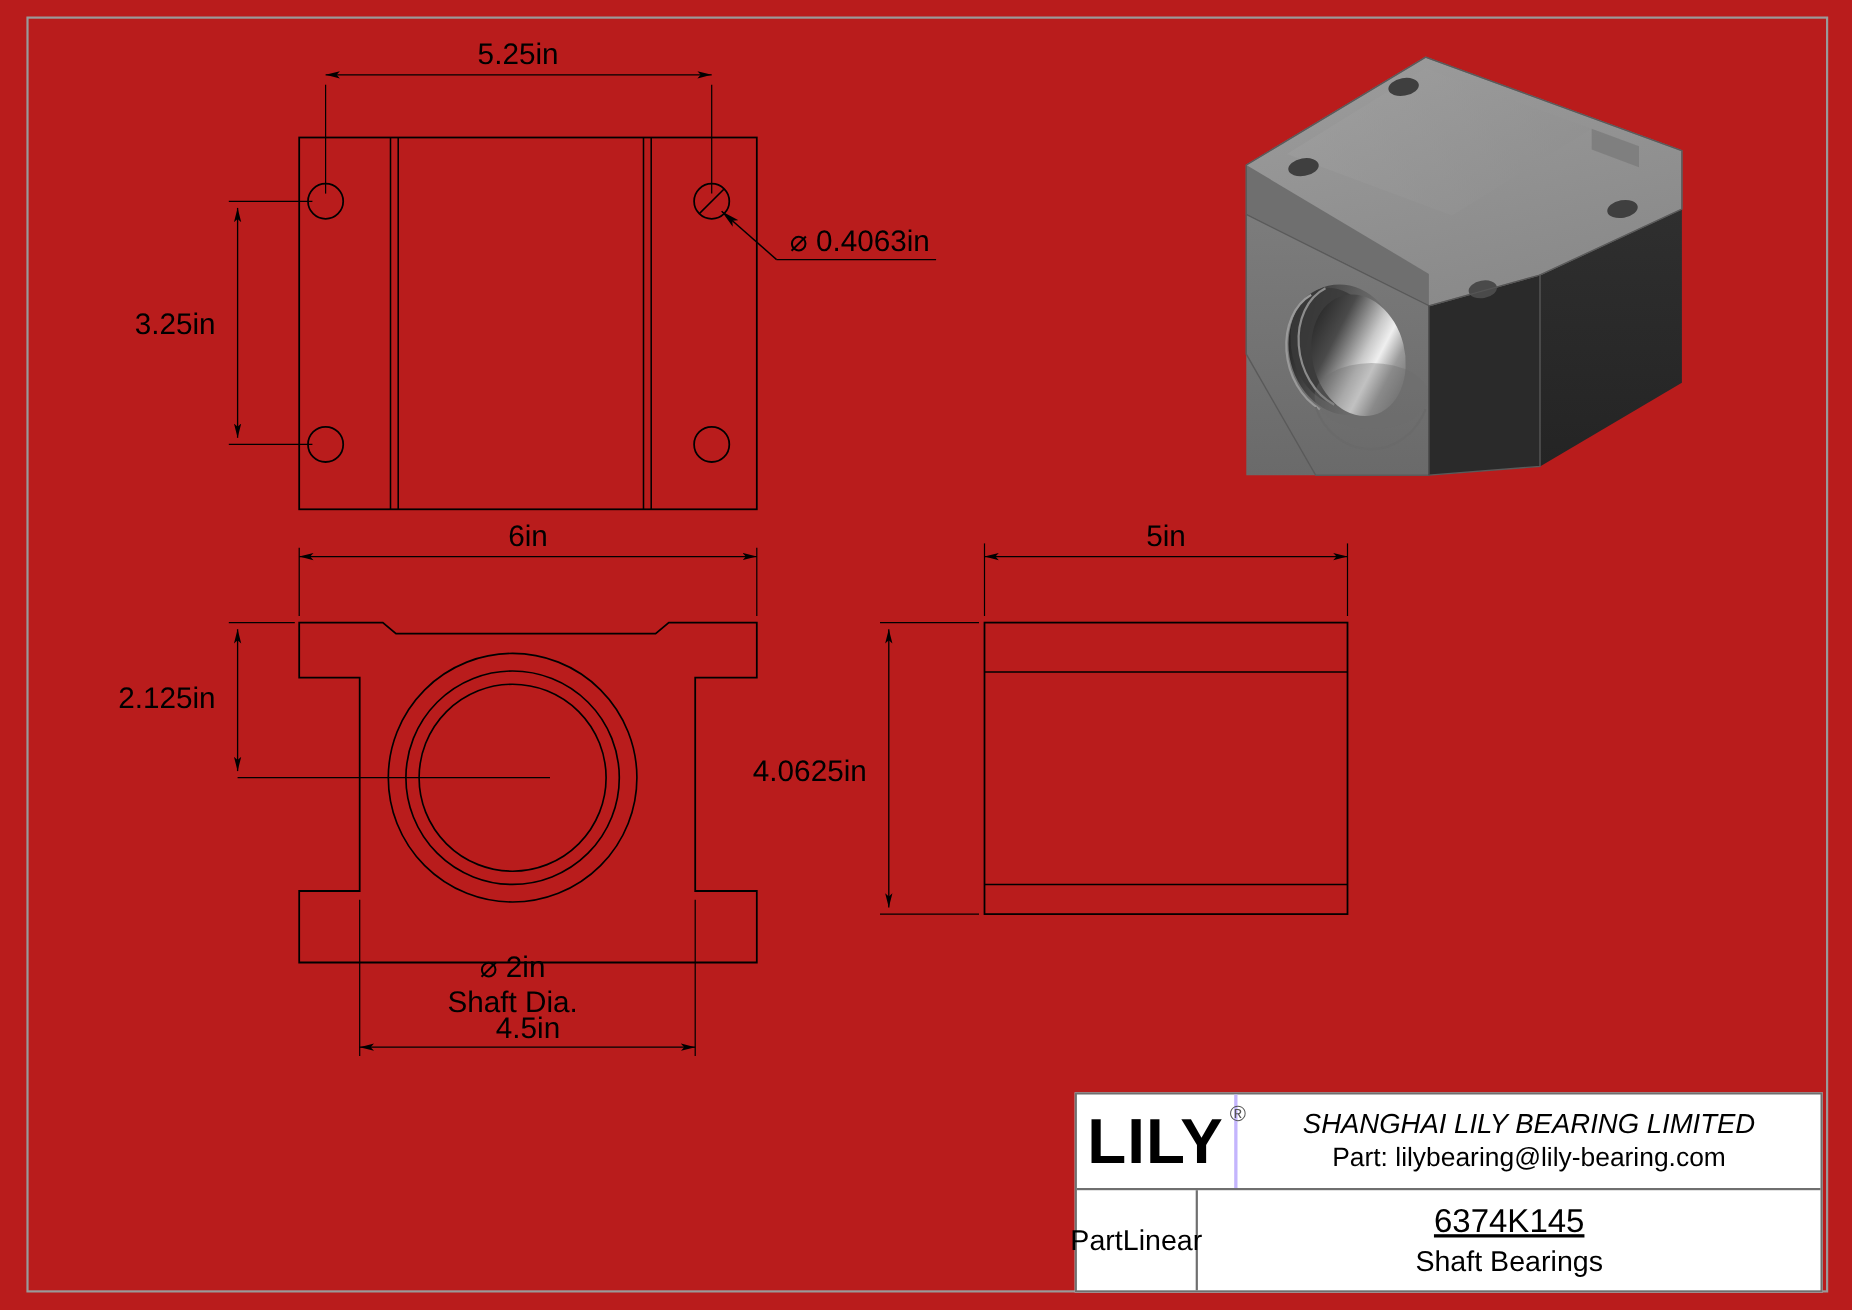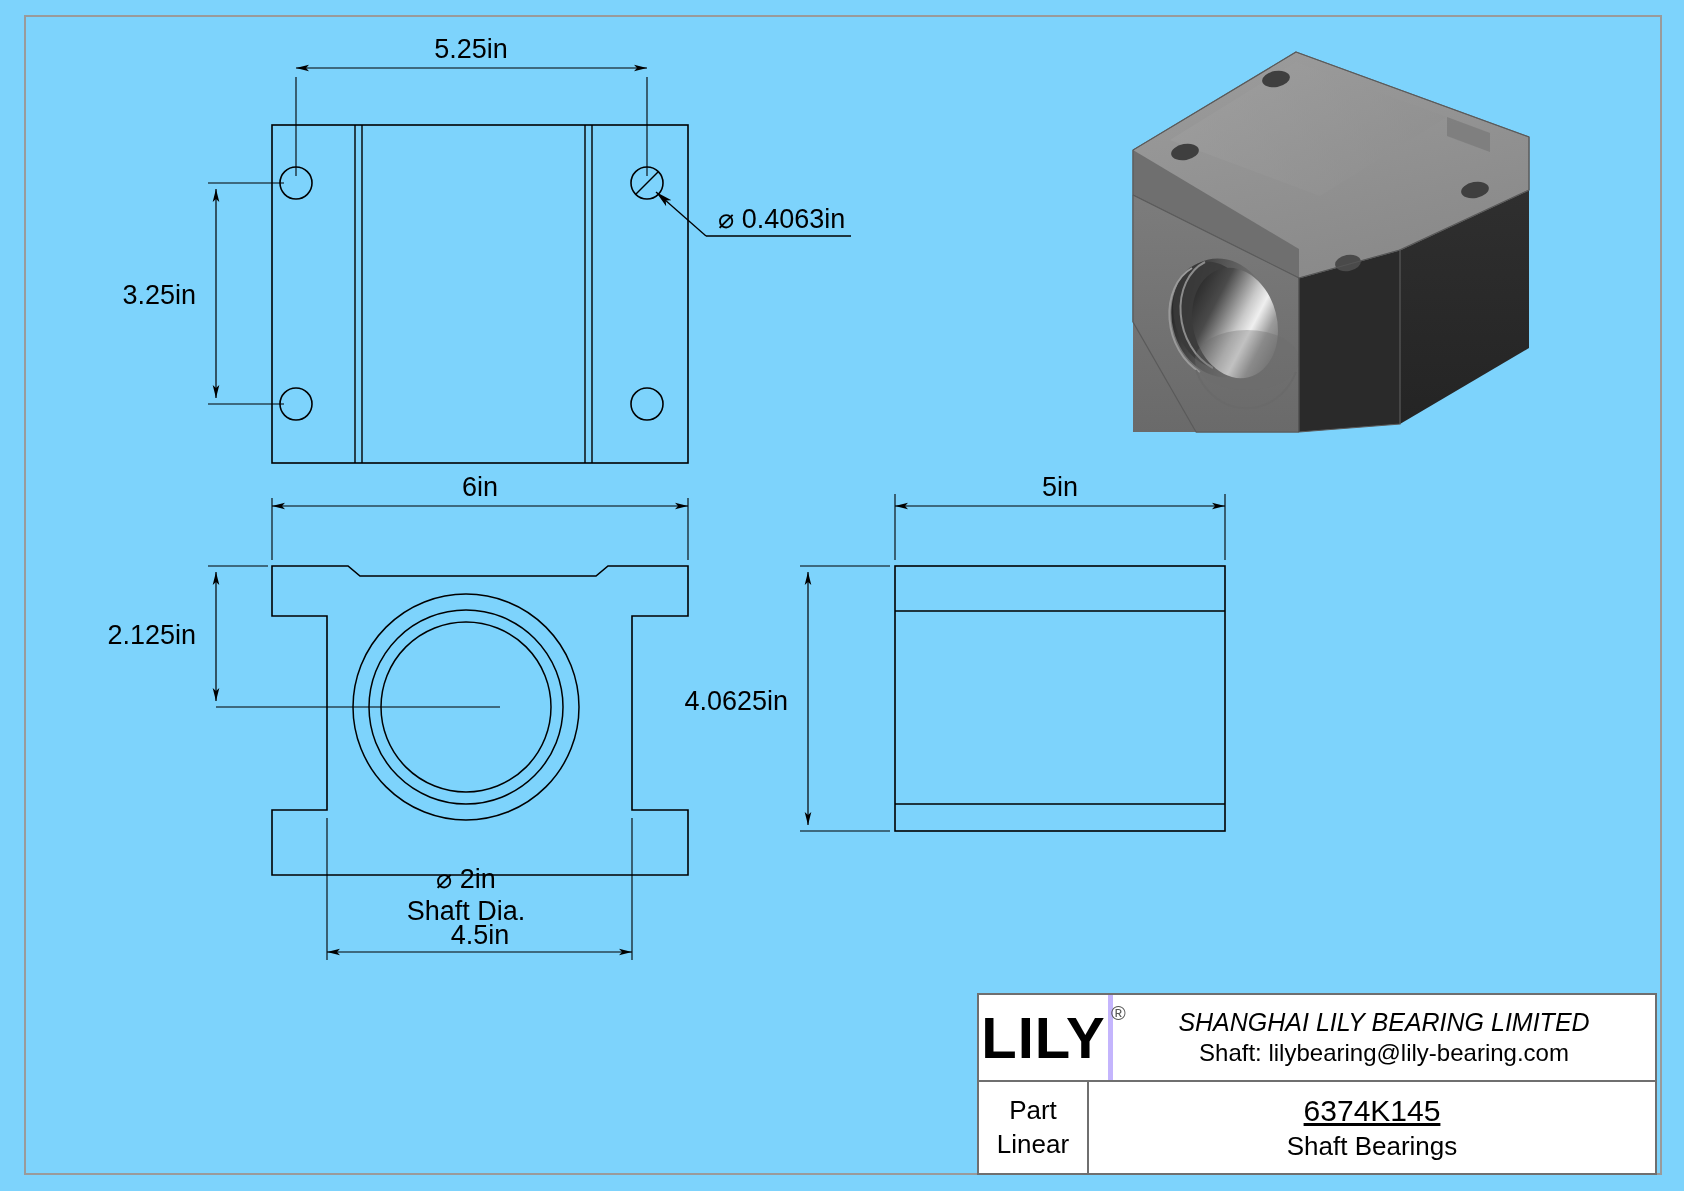--- a/index.html
+++ b/index.html
@@ -7,21 +7,21 @@
     padding: 0;
     background: #ffffff;
   }
   body {
     font-family: "Liberation Sans", sans-serif;
   }
   #sheet {
     position: relative;
     width: 1684px;
     height: 1191px;
-    background: #7dd3fc;
+    background: #b91c1c;
     overflow: hidden;
   }
   #frame {
     position: absolute;
     left: 24px;
     top: 15px;
     width: 1638px;
     height: 1160px;
     border: 2px solid #9a9a9a;
     box-sizing: border-box;
@@ -55,40 +55,40 @@
     width: 100%;
   }
   .tb-row-top {
     height: 86px;
     border-bottom: 2px solid #6f6f6f;
   }
   .tb-row-bot {
     height: 92px;
   }
   .tb-logo-cell {
-    width: 134px;
-    border-right: 5px solid #c4b5fd;
+    width: 146px;
+    border-right: 3px solid #c4b5fd;
     display: flex;
     align-items: center;
     justify-content: center;
     box-sizing: border-box;
   }
   .tb-company-cell {
     flex: 1;
     display: flex;
     flex-direction: column;
     align-items: center;
     justify-content: center;
     box-sizing: border-box;
   }
   .tb-label-cell {
     width: 110px;
     border-right: 2px solid #6f6f6f;
     display: flex;
-    flex-direction: column;
+    flex-direction: row;
     align-items: center;
     justify-content: center;
     box-sizing: border-box;
   }
   .tb-value-cell {
     flex: 1;
     display: flex;
     flex-direction: column;
     align-items: center;
     justify-content: center;
@@ -339,21 +339,21 @@
   <div id="titleblock">
     <div class="tb-row tb-row-top">
       <div class="tb-logo-cell">
         <span class="logo-wrap">
           <span class="logo-text">LILY</span>
           <span class="logo-reg">®</span>
         </span>
       </div>
       <div class="tb-company-cell">
         <div class="company-name">SHANGHAI LILY BEARING LIMITED</div>
-        <div class="company-email">Shaft: lilybearing@lily-bearing.com</div>
+        <div class="company-email">Part: lilybearing@lily-bearing.com</div>
       </div>
     </div>
     <div class="tb-row tb-row-bot">
       <div class="tb-label-cell">
         <div class="tb-label-line">Part</div>
         <div class="tb-label-line">Linear</div>
       </div>
       <div class="tb-value-cell">
         <div class="part-number">6374K145</div>
         <div class="part-category">Shaft Bearings</div>

